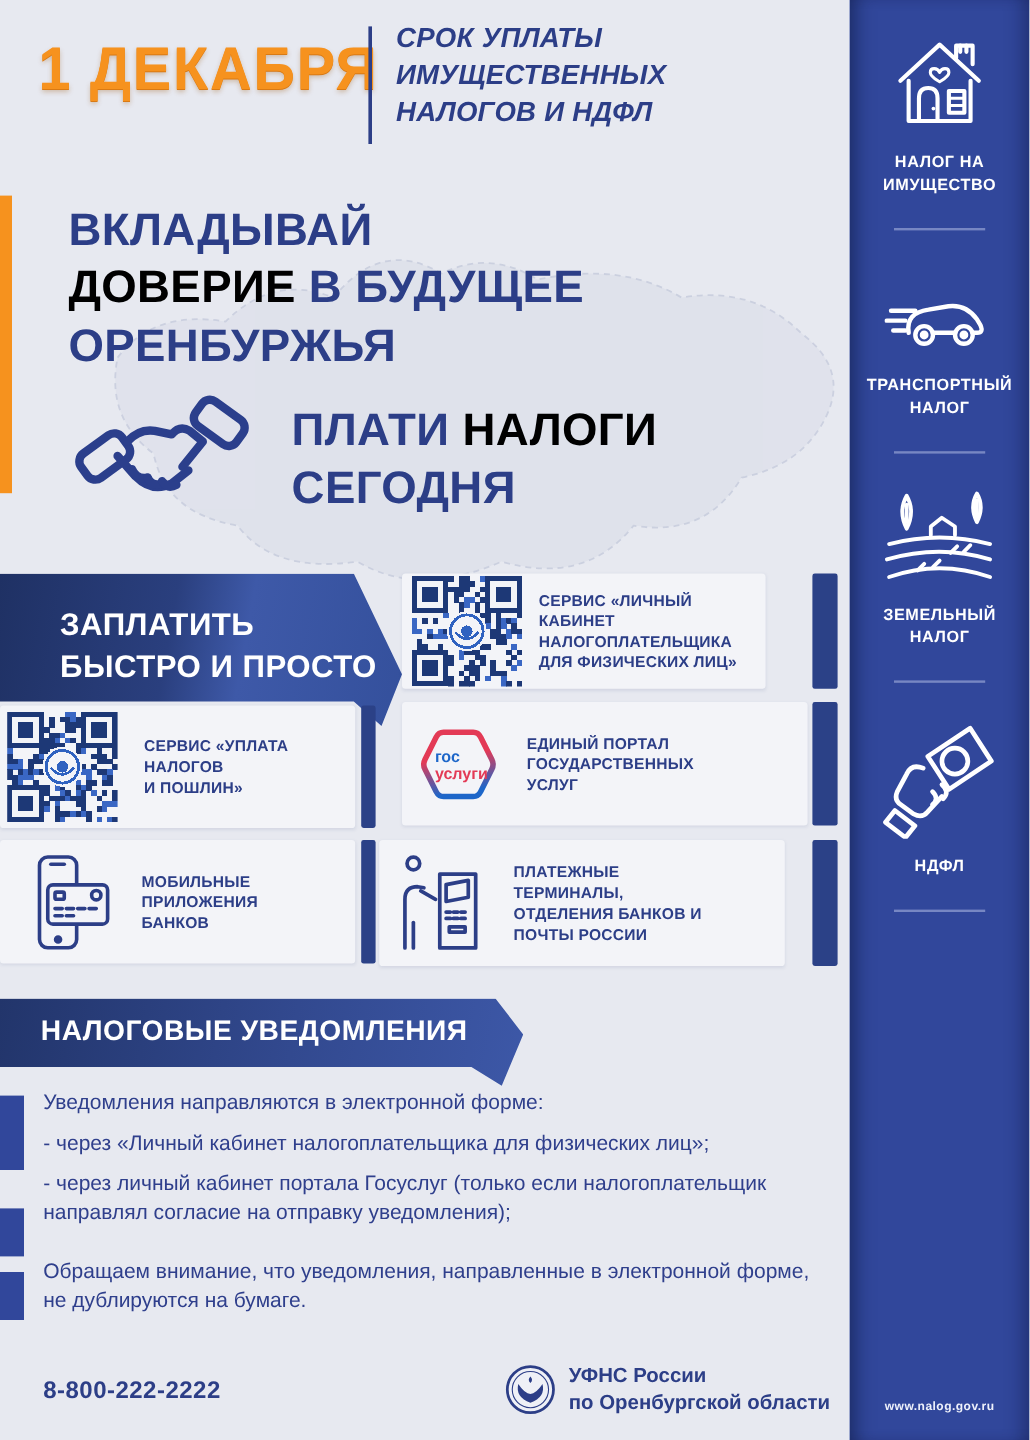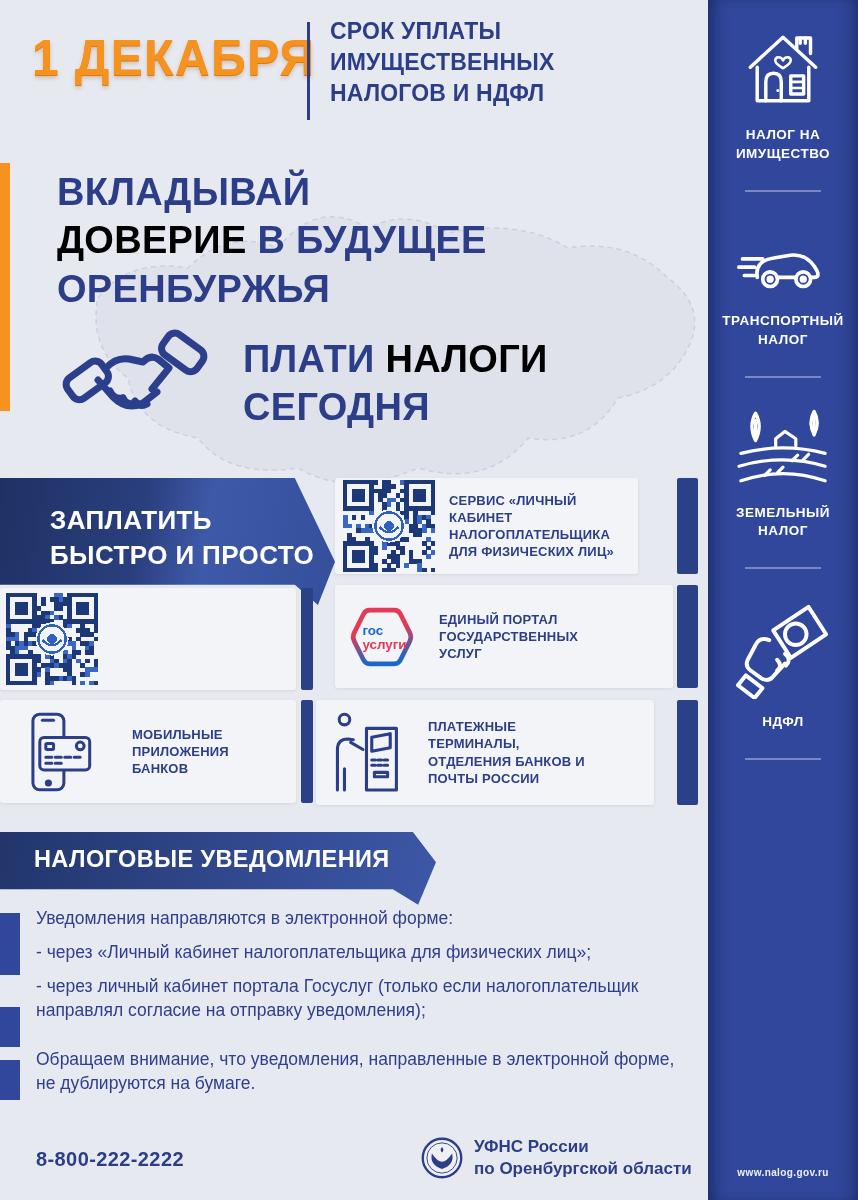--- a/index.html
+++ b/index.html
@@ -22,21 +22,21 @@
   }
   .side-sep{width:76px;height:2px;background:rgba(190,200,235,.5);margin:26px auto;}
   .side-site{position:absolute;bottom:22px;left:0;width:100%;text-align:center;
     font-size:10px;font-weight:700;color:#eef1fb;letter-spacing:.4px;}
   
   .date{
     position:absolute;left:32px;top:30px;font-size:48px;font-weight:800;letter-spacing:1.5px;
     color:#f6921e;text-shadow:0 1px 0 #d97a14,0 3px 4px rgba(150,80,0,.30);transform:scaleY(1.05);
   }
   .hdr-divider{position:absolute;left:307px;top:22px;width:3px;height:98px;background:#2c3e87;}
-  .hdr-title{position:absolute;left:330px;top:16px;font-size:23px;font-weight:800;line-height:1.34;letter-spacing:.2px;}
+  .hdr-title{position:absolute;left:330px;top:16px;font-size:23px;font-weight:800;line-height:1.34;letter-spacing:.2px;font-style:italic;}
   
   .orange-bar{position:absolute;left:0;top:163px;width:10px;height:248px;background:#f6921e;}
   .map-svg{position:absolute;left:68px;top:138px;pointer-events:none;}
   .hero{position:absolute;left:57px;top:168px;font-size:38px;font-weight:800;line-height:1.27;letter-spacing:.3px;}
   .accent{color:#000000;}
   .handshake{position:absolute;left:60px;top:328px;}
   .slogan{position:absolute;left:243px;top:336px;font-size:38px;font-weight:800;line-height:1.25;letter-spacing:.3px;}
   
   .pay-banner{
     position:absolute;left:0;top:478px;width:335px;height:127px;
@@ -49,21 +49,21 @@
     box-shadow:0 1px 3px rgba(40,60,120,.10);}
   .card-text{font-size:13px;font-weight:700;line-height:1.32;letter-spacing:.2px;color:#2c3e87;}
   .vbar{position:absolute;background:#2b4187;border-radius:2px;}
   .qr-fill{width:92px;height:92px;flex:0 0 92px;}
   #cardA{left:335px;top:478px;width:303px;height:96px;padding:0 8px;gap:14px;box-sizing:border-box;}
   #barA{left:677px;top:478px;width:21px;height:96px;}
   #cardB{left:0;top:588px;width:296px;height:102px;padding:0 6px;gap:22px;box-sizing:border-box;}
   #barB{left:301px;top:588px;width:12px;height:102px;}
   #cardC{left:335px;top:585px;width:338px;height:103px;padding:0 14px;gap:24px;box-sizing:border-box;}
   #barC{left:677px;top:585px;width:21px;height:103px;}
-  #cardD{left:0;top:700px;width:296px;height:103px;padding:0 14px;gap:32px;box-sizing:border-box;}
+  #cardD{left:0;top:700px;width:296px;height:103px;padding:0 14px;gap:18px;box-sizing:border-box;}
   #barD{left:301px;top:700px;width:12px;height:103px;}
   #cardE{left:316px;top:700px;width:338px;height:105px;padding:0 10px;gap:14px;box-sizing:border-box;}
   #barE{left:677px;top:700px;width:21px;height:105px;}
   
   .notif-banner{
     position:absolute;left:0;top:832px;width:436px;height:104px;
     background:linear-gradient(100deg,#22356b 0%,#32498f 55%,#3d58a8 100%);
     clip-path:polygon(0 0,94.7% 0,100% 29%,95.9% 70%,90.1% 55%,0 55%);
     color:#fff;box-sizing:border-box;padding:14px 0 0 34px;
     font-size:23.5px;font-weight:800;letter-spacing:.4px;
@@ -403,20 +403,23 @@
           <rect x="16" y="2" width="3" height="3" fill="#1d3876"></rect>
           <rect x="0" y="14" width="7" height="7" fill="#1d3876"></rect>
           <rect x="1" y="15" width="5" height="5" fill="#f3f4f8"></rect>
           <rect x="2" y="16" width="3" height="3" fill="#1d3876"></rect>
           <circle cx="10.5" cy="10.5" r="3.8" fill="#f3f4f8"></circle>
           <circle cx="10.5" cy="10.5" r="3.1" fill="none" stroke="#2f62c0" stroke-width="0.55"></circle>
           <circle cx="10.5" cy="10.5" r="1.1" fill="#2f62c0"></circle>
           <path d="M8.3 10.7 q2.2 2.5 4.4 0" stroke="#2f62c0" stroke-width="0.5" fill="none"></path>
         </svg>
       </div>
+    <div class="card-text pre">СЕРВИС «УПЛАТА
+НАЛОГОВ
+И ПОШЛИН»</div>
   </div>
   <div class="vbar" id="barB"></div>
 
   <div class="card" id="cardC">
     <div>
       <svg width="66" height="64" viewBox="0 0 64 62">
         <defs>
           <linearGradient id="gg" x1="0" y1="0" x2="0.2" y2="1">
             <stop offset="0" stop-color="#e33a56"></stop>
               <stop offset="0.45" stop-color="#e33a56"></stop>

